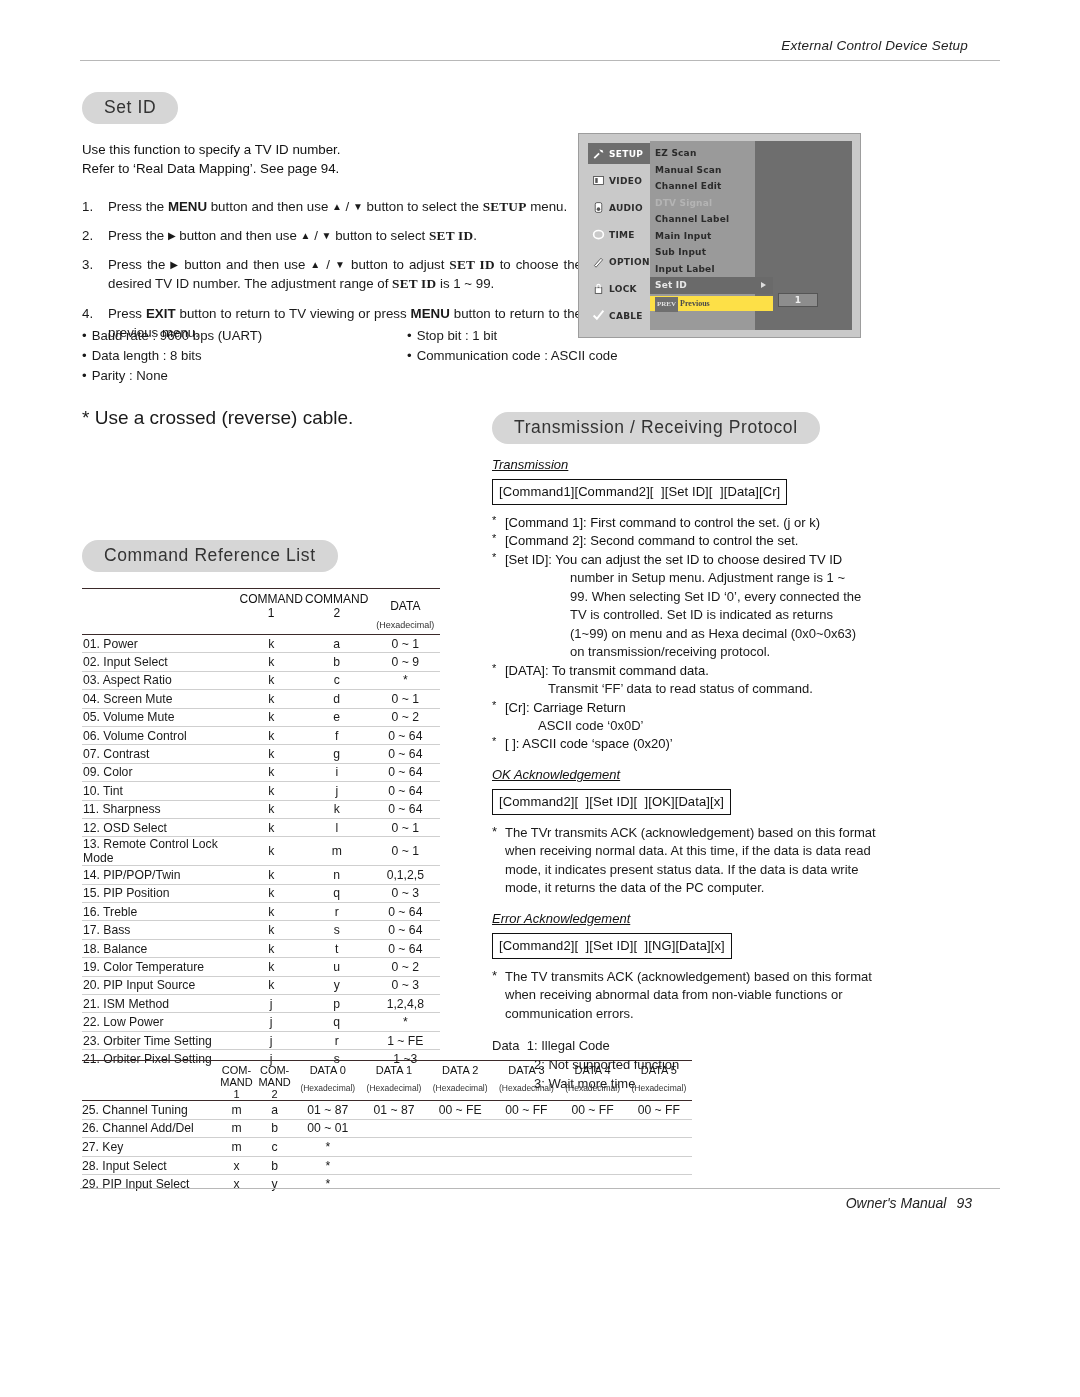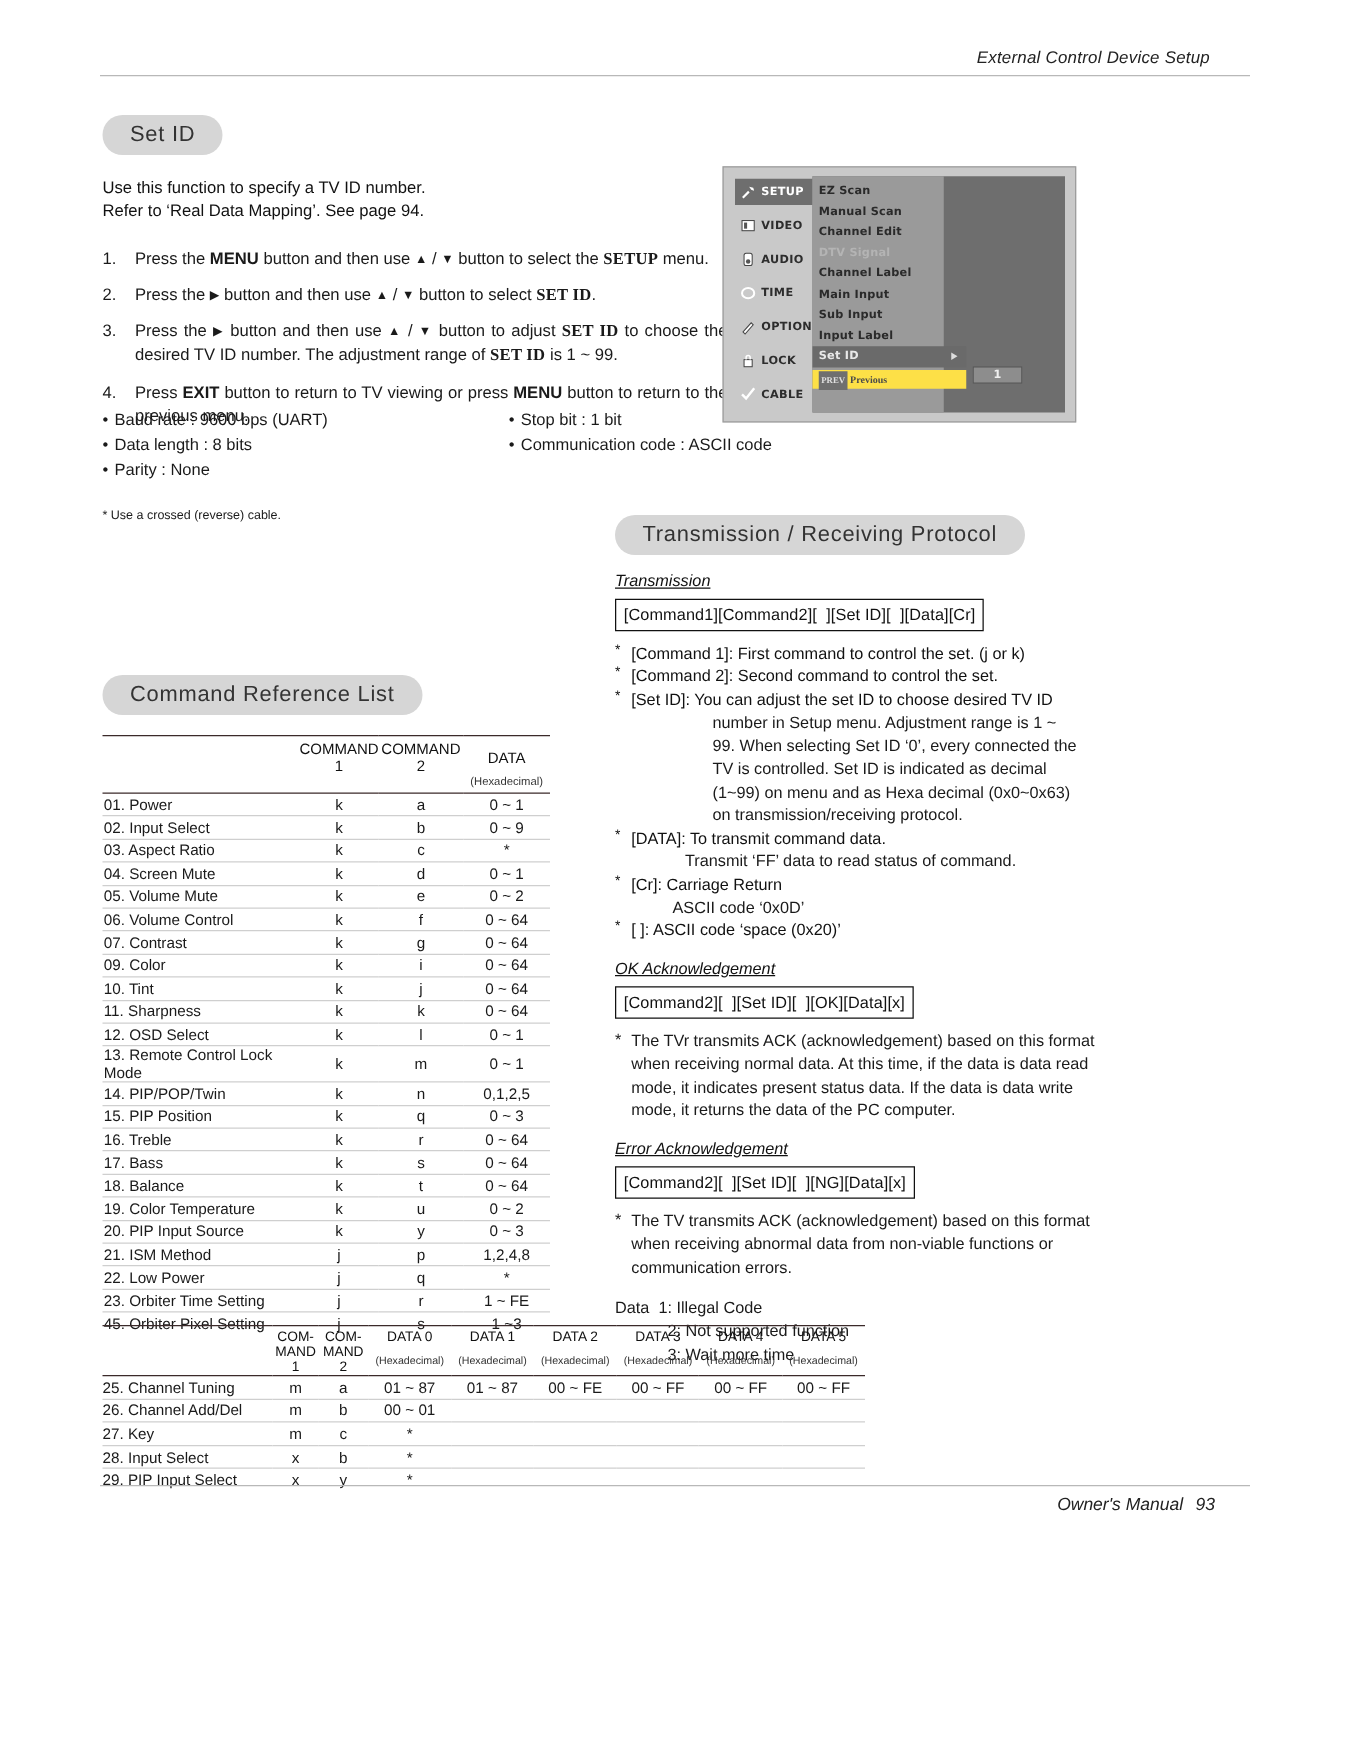--- a/index.html
+++ b/index.html
@@ -80,21 +80,21 @@
     letter-spacing:.2px;
   }
   .arr { font-size:10px; vertical-align:1px; }
 
   
   .commbox { position:absolute; left:82px; top:313px; width:560px; }
   .commlists { display:flex; margin-top:13px; }
   .commcol { font-size:13.2px; line-height:1.5; }
   .commcol.a { width:325px; }
   .bullet::before { content:"\2022"; margin-right:5px; }
-  .note { margin-top:22px; font-size:10px; }
+  .note { margin-top:22px; font-size:19px; }
 
   
   .osd {
     position:absolute; left:578px; top:133px;
     width:283px; height:205px;
     background:#c9c9c9;
     border:1px solid #9d9d9d;
     padding:7px 8px 7px 9px;
   }
   .osd-inner { position:relative; width:100%; height:100%; display:flex; }
@@ -342,21 +342,21 @@
     <div class="pill">Transmission / Receiving  Protocol</div>
     <div class="sub-head">Transmission</div>
     <div class="codebox">[Command1][Command2][  ][Set ID][  ][Data][Cr]</div>
 
     <div class="star-list">
       <div class="star-line"><span class="st">*</span><span>[Command 1]: First command to control the set. (j or k)</span></div>
       <div class="star-line"><span class="st">*</span><span>[Command 2]: Second command to control the set.</span></div>
       <div class="star-line"><span class="st">*</span><span>[Set ID]: You can adjust the set ID to choose desired TV ID</span></div>
       <div class="cont ind1">number in Setup menu. Adjustment range is 1 ~</div>
       <div class="cont ind1">99. When selecting Set ID ‘0’, every connected the</div>
-      <div class="cont ind1">TV is controlled. Set ID is indicated as decimal</div>
+      <div class="cont ind1">TV is controlled. Set ID is indicated as returns</div>
       <div class="cont ind1">(1~99) on menu and as Hexa decimal (0x0~0x63)</div>
       <div class="cont ind1">on transmission/receiving protocol.</div>
       <div class="star-line"><span class="st">*</span><span>[DATA]: To transmit command data.</span></div>
       <div class="cont ind2">Transmit ‘FF’ data to read status of command.</div>
       <div class="star-line"><span class="st">*</span><span>[Cr]: Carriage Return</span></div>
       <div class="cont ind3">ASCII code ‘0x0D’</div>
       <div class="star-line"><span class="st">*</span><span>[   ]: ASCII code ‘space (0x20)’</span></div>
     </div>
 
     <div class="sub-head">OK Acknowledgement</div>
@@ -518,21 +518,21 @@
             <td class="c2">q</td>
             <td class="dt">*</td>
           </tr>
         <tr>
             <td class="nm">23. Orbiter Time Setting</td>
             <td class="c1">j</td>
             <td class="c2">r</td>
             <td class="dt">1 ~ FE</td>
           </tr>
         <tr>
-            <td class="nm">45. Orbiter Pixel Setting</td>
+            <td class="nm">21. Orbiter Pixel Setting</td>
             <td class="c1">j</td>
             <td class="c2">s</td>
             <td class="dt">1 ~3</td>
           </tr>
       </tbody>
     </table>
   </div>
 
   <div class="crl2">
     <table class="cmd2">

